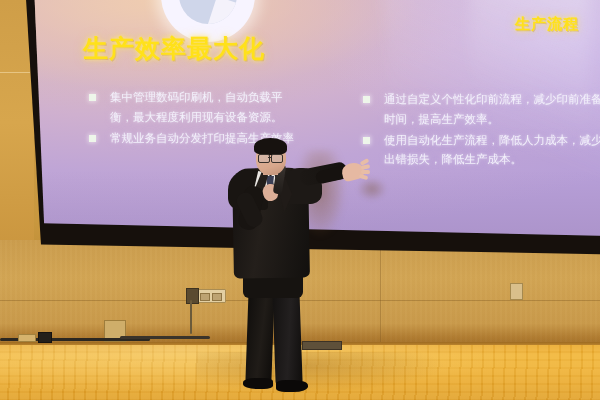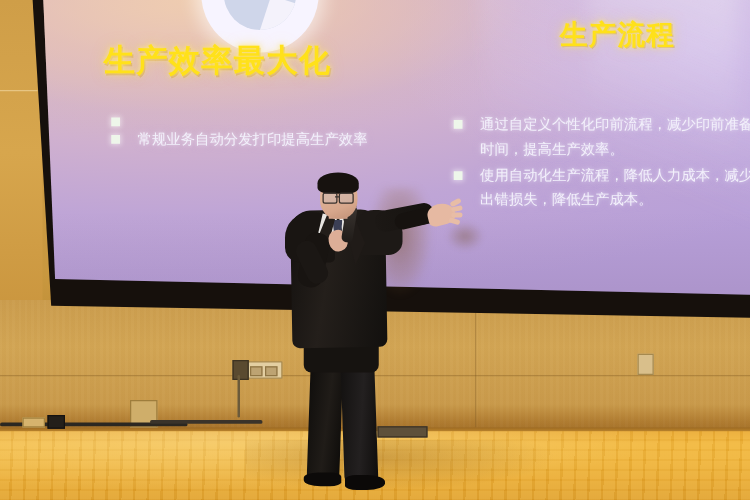--- a/index.html
+++ b/index.html
@@ -172,22 +172,21 @@
     white-space: nowrap;
     font-family: "DejaVu Sans", sans-serif;
     text-align: right;
   }
   .heading-left {
     left: 52px; top: 38px;
     font-size: 25px;
   }
   .heading-right {
     left: 378px; top: 22px;
-    font-size: 22px;
-    text-align: center;
+    font-size: 15px;
     width: 170px;
     line-height: 1.18;
     white-space: normal;
   }
 
   .bullets {
     position: absolute;
     color: #f2f0fb;
     font-size: 11.5px;
     line-height: 1.72;
@@ -527,20 +526,21 @@
     <div class="donut-hole">
       <div class="donut-wedge"></div>
 
     </div>
 
     <div class="heading heading-left">生产效率最大化</div>
 
     <div class="bullets bullets-left">
       <div class="bullet-row">
         <span class="bullet-mark"></span>
+        <span class="bullet-text">集中管理数码印刷机，自动负载平衡，最大程度利用现有设备资源。</span>
       </div>
       <div class="bullet-row">
         <span class="bullet-mark"></span>
         <span class="bullet-text">常规业务自动分发打印提高生产效率</span>
       </div>
     </div>
 
     <div class="heading heading-right">
       <div>生产流程</div>
     </div>

